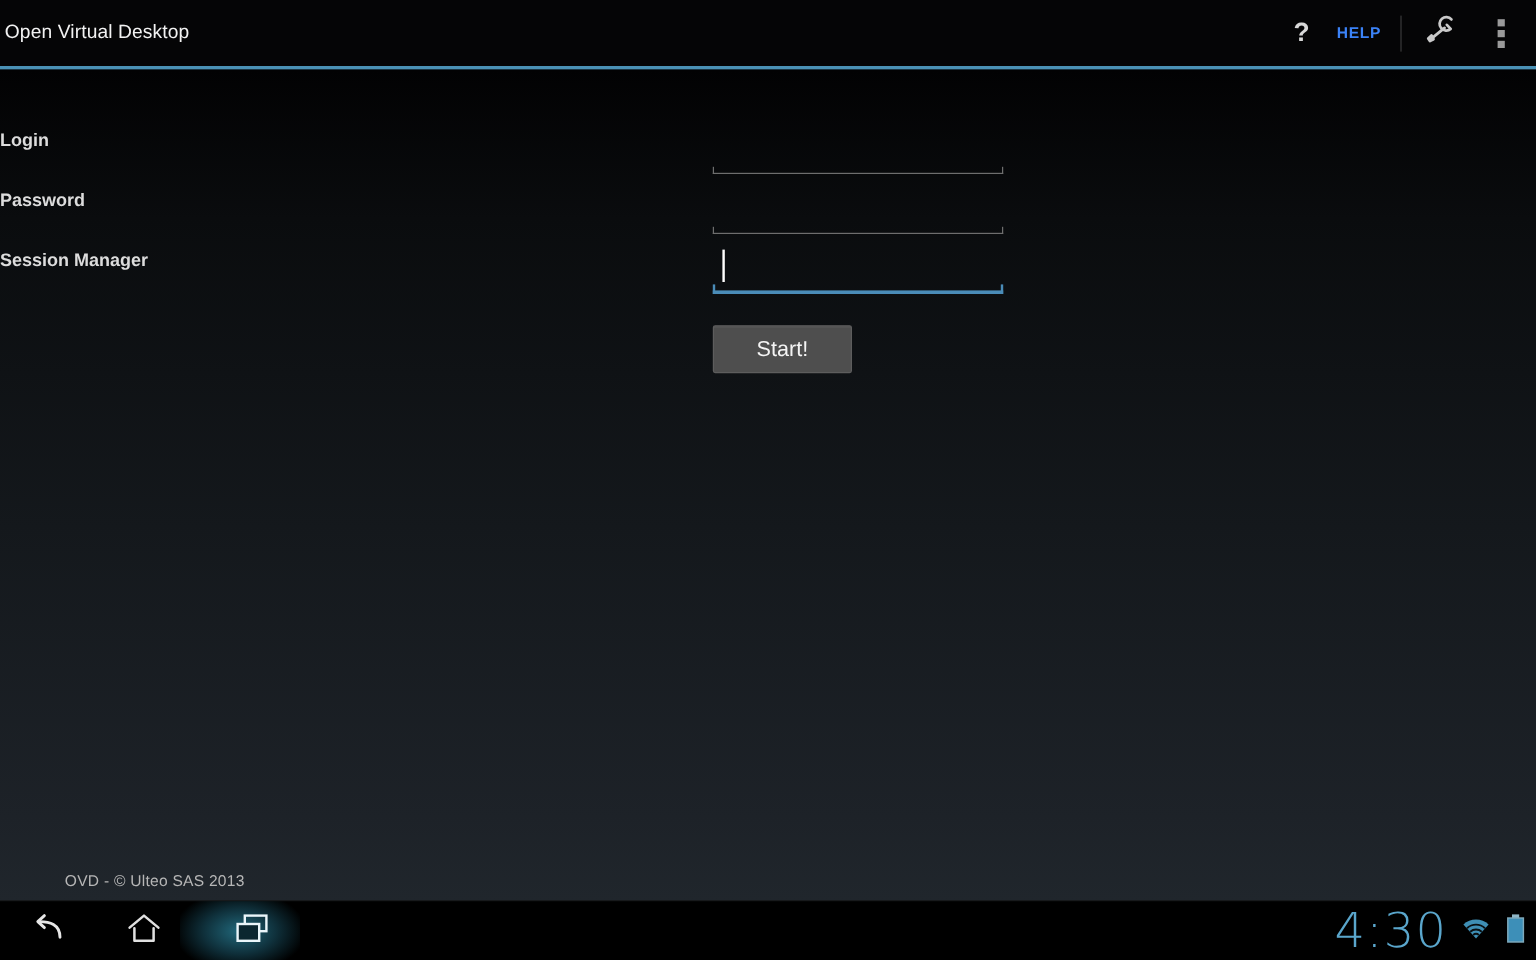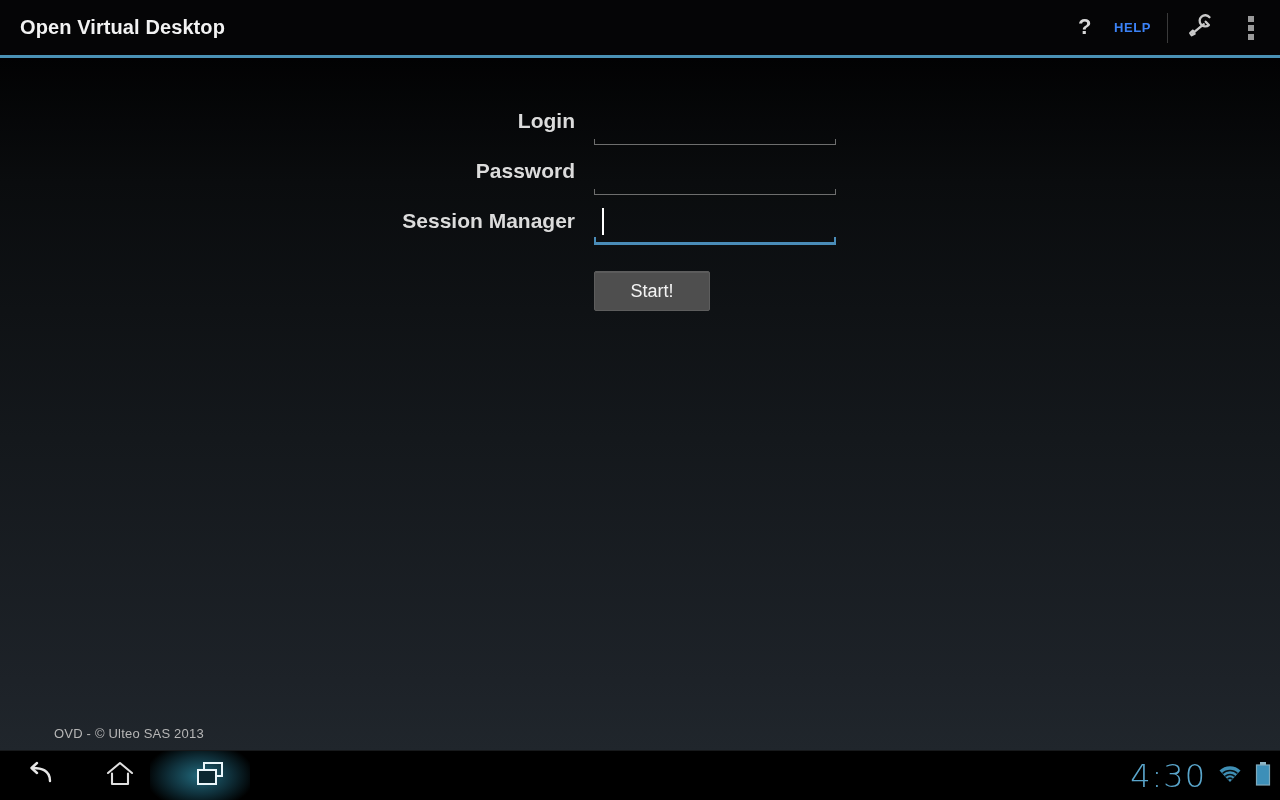--- a/index.html
+++ b/index.html
@@ -43,24 +43,24 @@
     width: 84px;
     height: 52px;
     margin-left: 12px;
     flex: 0 0 auto;
   }
 
   .logo-wrap svg { display: block; }
 
   .app-title {
     color: #f2f2f2;
-    font-size: 20px;
-    font-weight: 700;
+    font-size: 16px;
+    font-weight: 400;
     letter-spacing: 0.1px;
-    margin-left: 20px;
+    margin-left: 4px;
     white-space: nowrap;
   }
 
   .header-spacer { flex: 1 1 auto; }
 
   .header-actions {
     display: flex;
     align-items: center;
     height: 55px;
     flex: 0 0 auto;
@@ -127,23 +127,23 @@
   }
 
   .field-row {
     display: flex;
     align-items: flex-start;
     height: 50px;
   }
 
   .field-label {
     width: 575px;
-    text-align: right;
+    text-align: left;
     color: #dcdcdc;
-    font-size: 21px;
+    font-size: 15px;
     font-weight: bold;
     padding-top: 4px;
     padding-right: 0;
   }
 
   .field-input-wrap {
     position: relative;
     margin-left: 19px;
     width: 242px;
     height: 40px;
@@ -276,21 +276,21 @@
     position: absolute;
     right: 8px; top: 0;
     height: 50px;
     display: flex;
     align-items: center;
     gap: 10px;
   }
 
   .clock {
     color: #5aa6cc;
-    font-size: 32px;
+    font-size: 40px;
     font-weight: 300;
     font-family: "DejaVu Sans", sans-serif;
     letter-spacing: 1px;
     line-height: 1;
   }
 </style>
 </head>
 <body>
 
 <div id="app">

